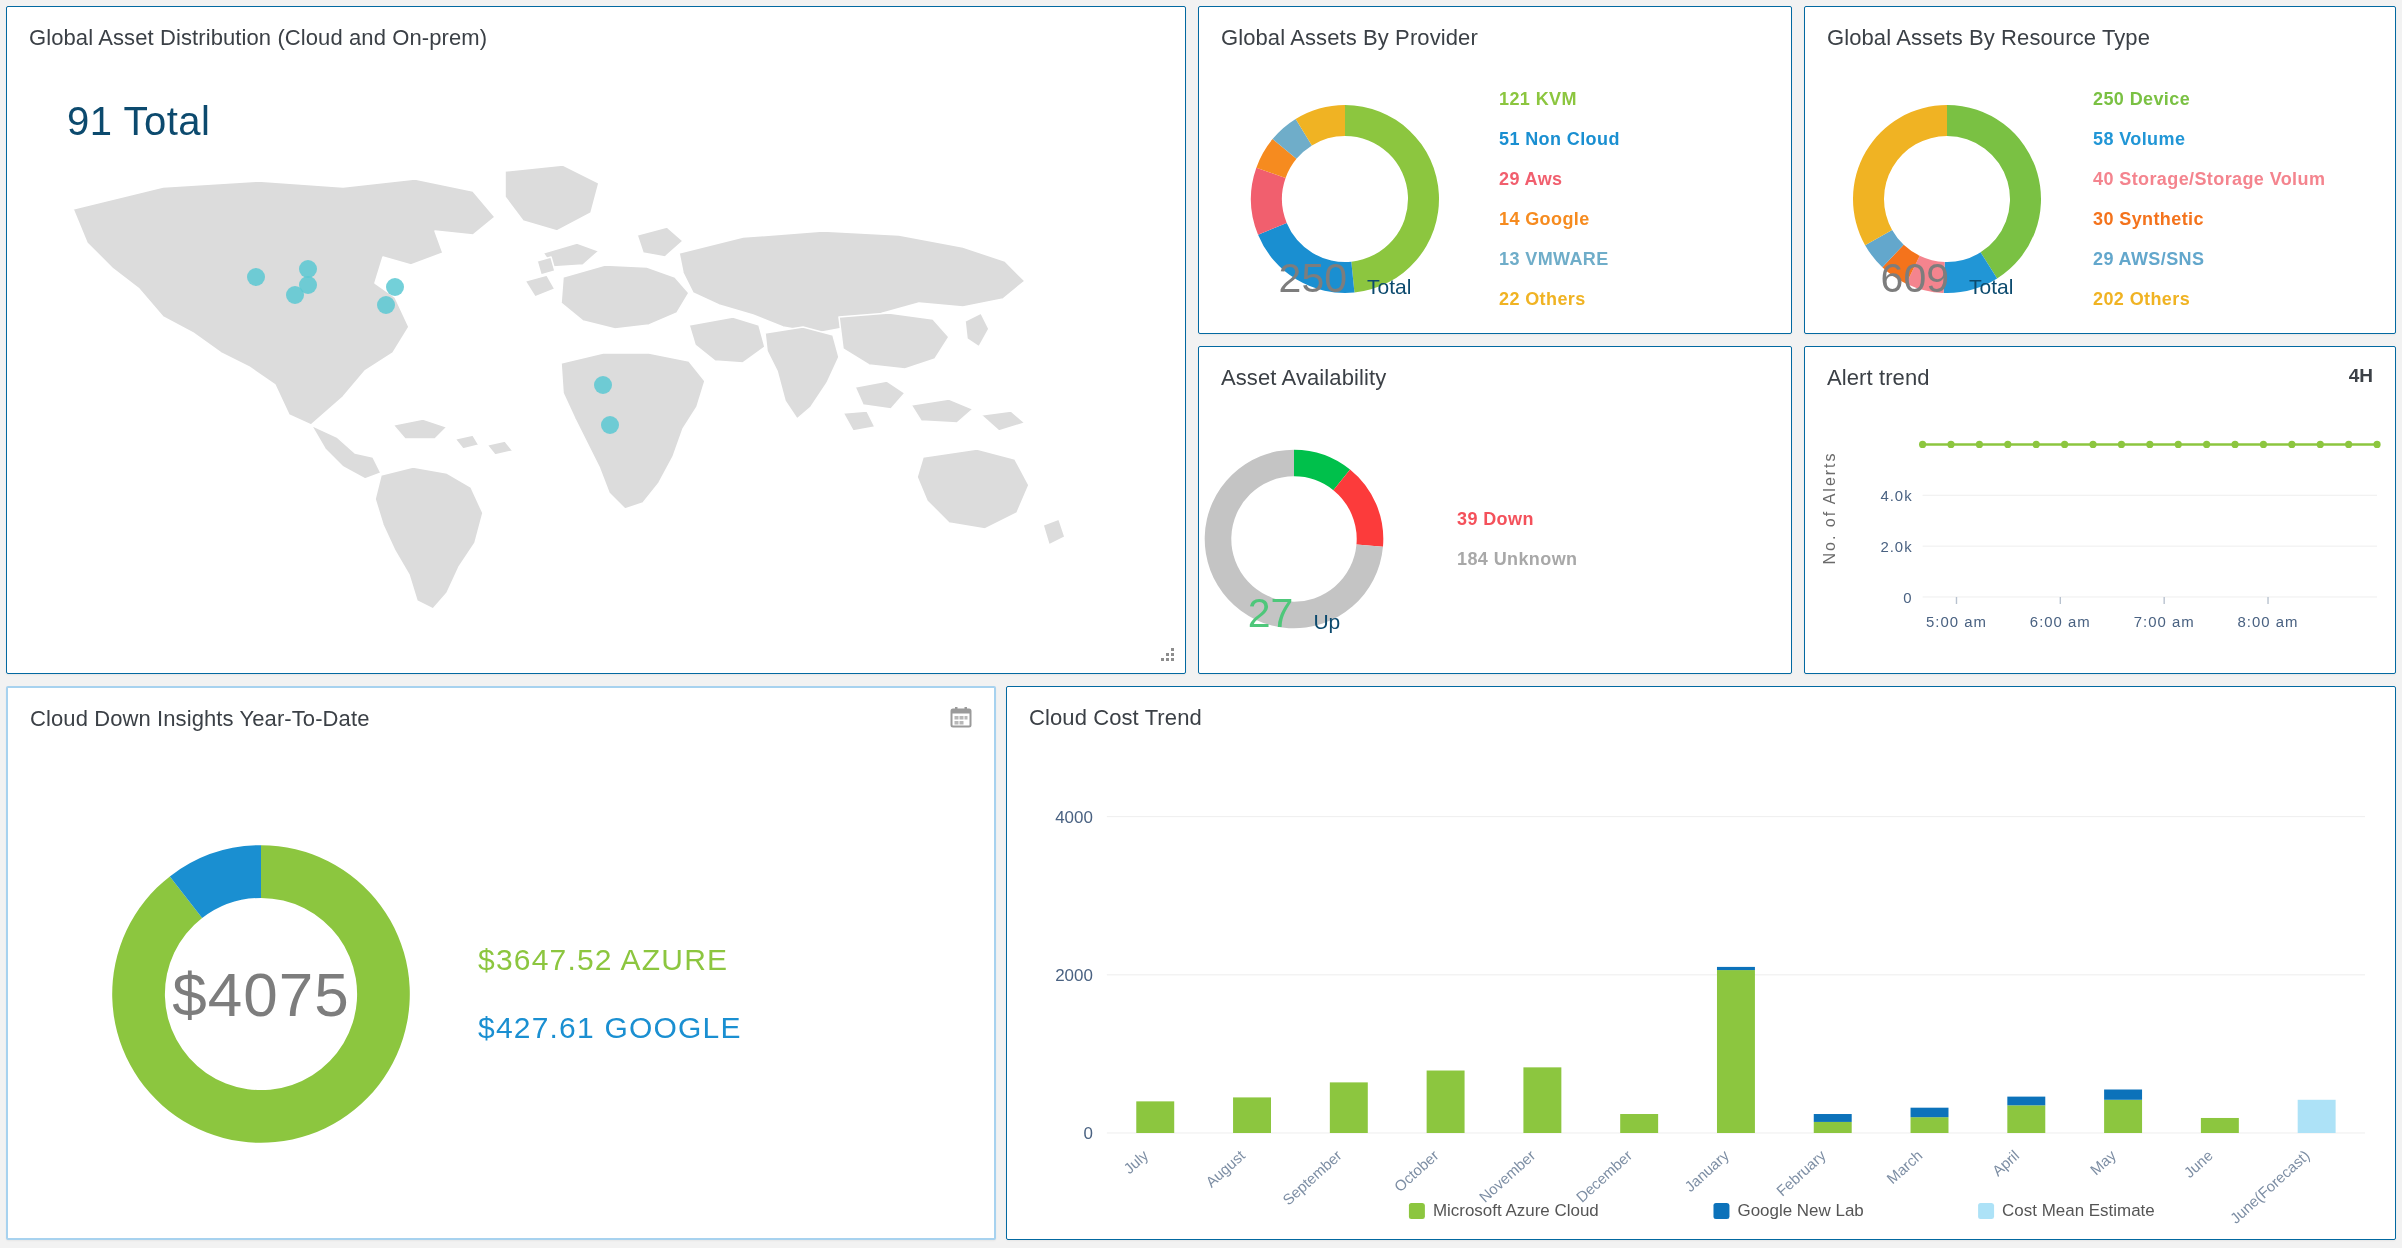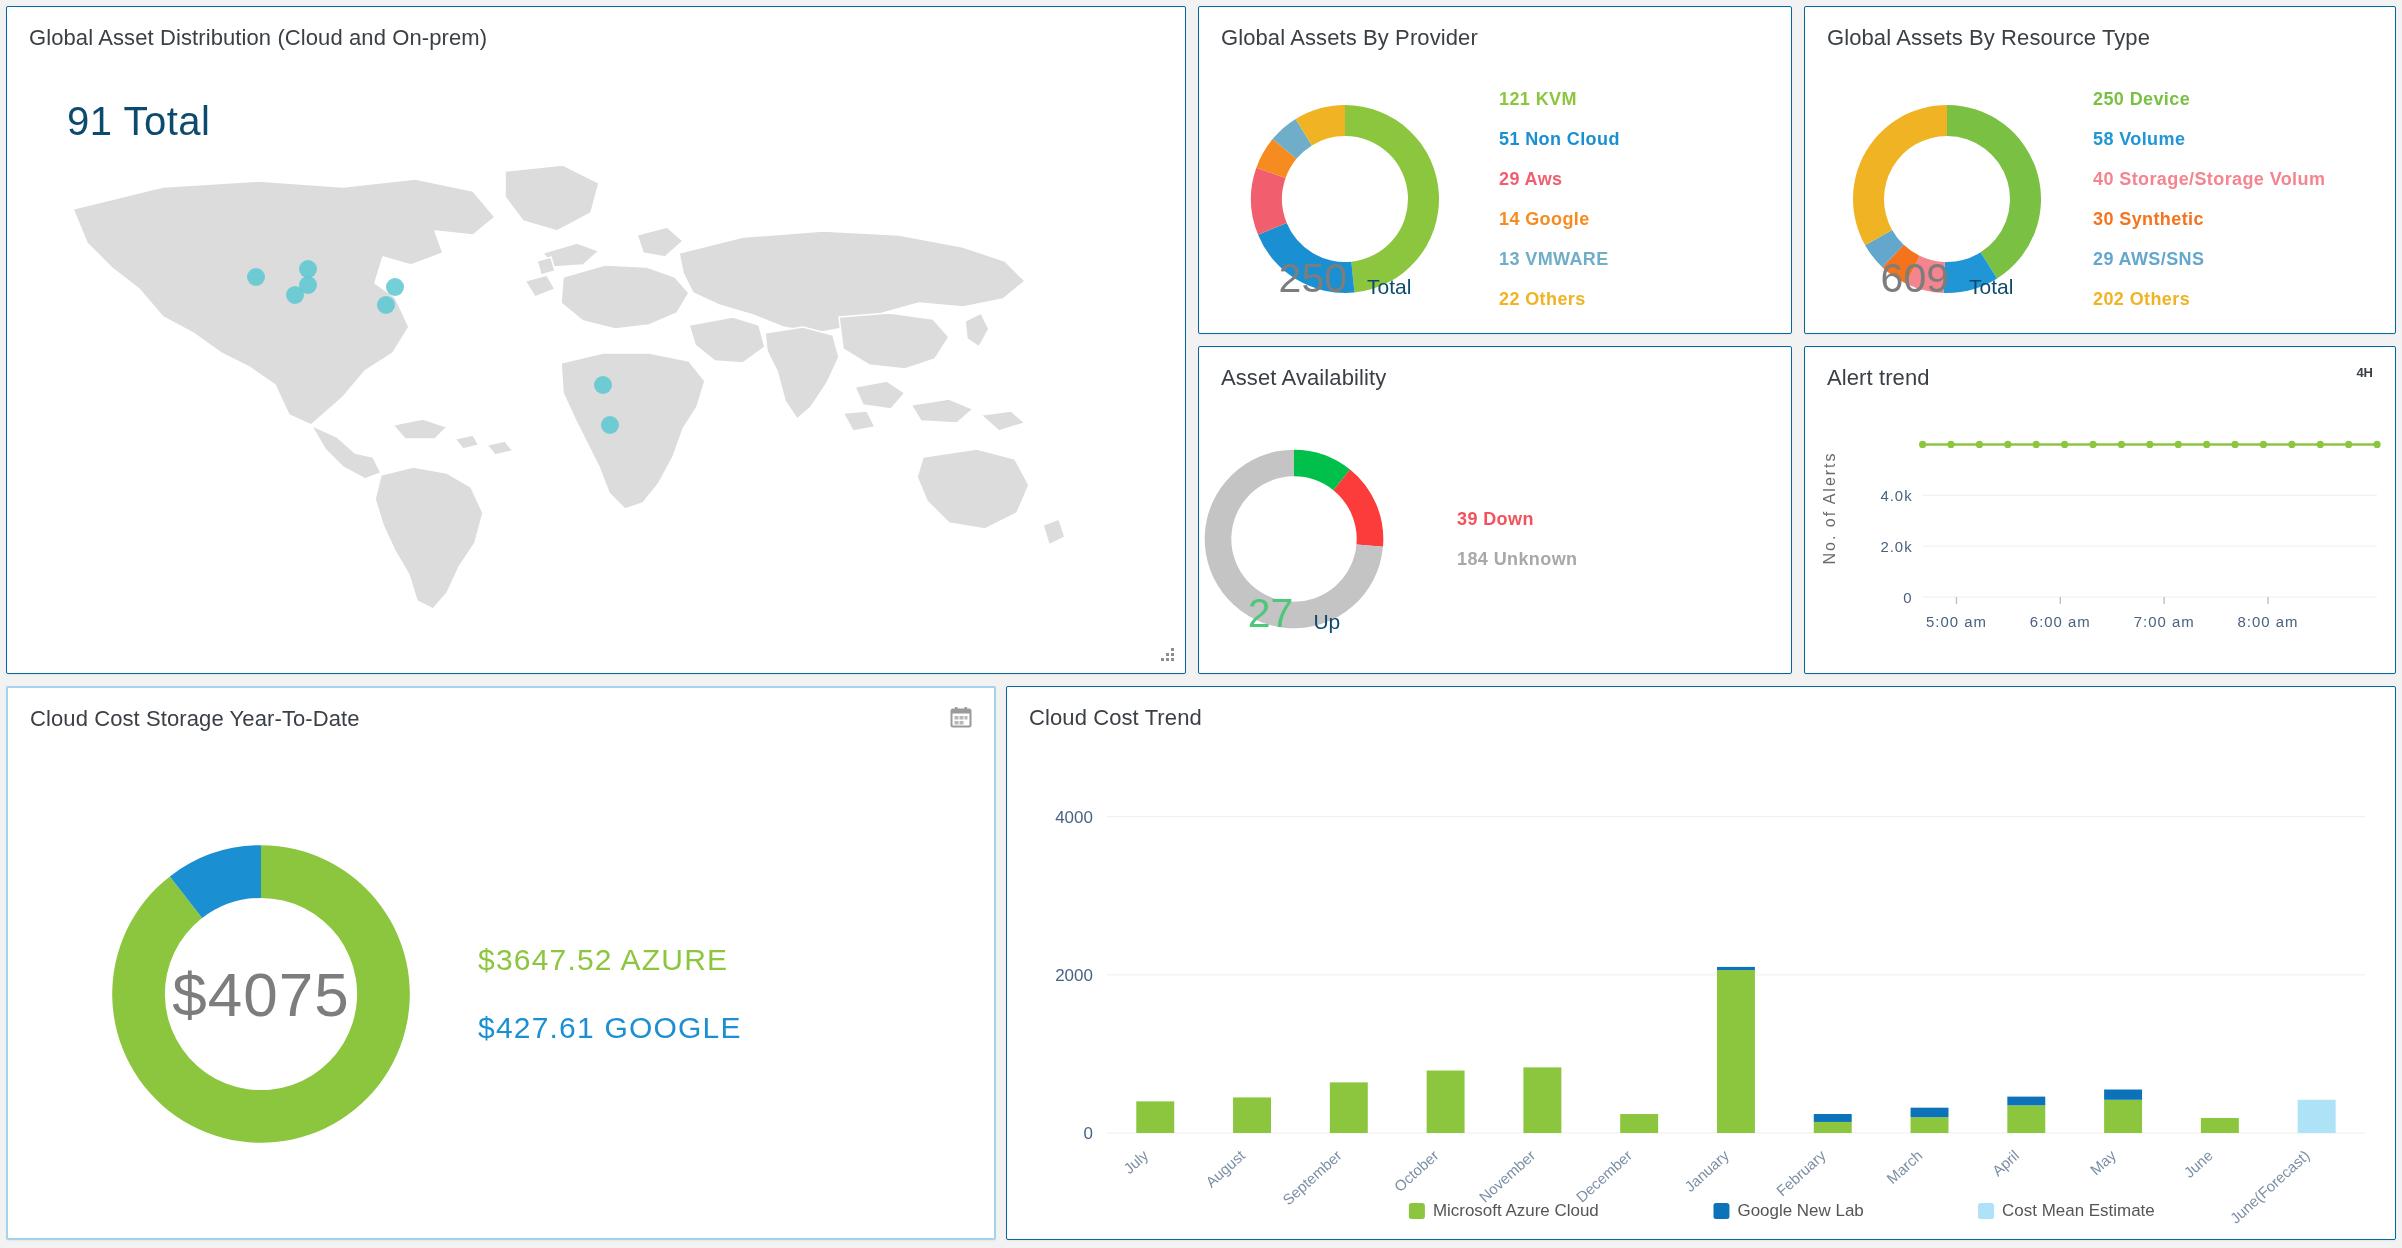--- a/index.html
+++ b/index.html
@@ -19,21 +19,21 @@
     overflow: hidden;
   }
   .panel-title {
     font-size: 22px;
     color: #3b4046;
     font-weight: 400;
     letter-spacing: .1px;
   }
   .hdr { position: absolute; top: 18px; left: 22px; right: 22px;
          display: flex; align-items: flex-start; justify-content: space-between; }
-  .hdr-right { font-size: 13px; color: #3b4046; font-weight: 700; }
+  .hdr-right { font-size: 19px; color: #3b4046; font-weight: 700; }
 
   
   #map-panel { left: 6px; top: 6px; width: 1180px; height: 668px; }
   #total-badge {
     position: absolute; left: 60px; top: 92px;
     font-size: 40px; color: #0c4a6e; font-weight: 400; letter-spacing: .5px;
   }
   #map-wrap { position: absolute; left: 36px; top: 150px; width: 1110px; height: 470px; }
   #map-wrap svg { width: 100%; height: 100%; display: block; }
   .marker { fill: #5bc8d2; opacity: .85; }
@@ -307,21 +307,21 @@
           <line x1="360.39506172839504" y1="196" x2="360.39506172839504" y2="203" stroke="#b8c2cf" stroke-width="1.4"></line>
           <text x="360.39506172839504" y="226" text-anchor="middle" class="axis-text">7:00 am</text>
           <line x1="464.5925925925926" y1="196" x2="464.5925925925926" y2="203" stroke="#b8c2cf" stroke-width="1.4"></line>
           <text x="464.5925925925926" y="226" text-anchor="middle" class="axis-text">8:00 am</text>
         </svg>
     </div>
   </div>
 
   <div class="panel" id="cost-panel">
     <div class="hdr">
-      <div class="panel-title">Cloud Cost Storage Year-To-Date</div>
+      <div class="panel-title">Cloud Down Insights Year-To-Date</div>
       <svg id="calendar-icon" width="22" height="22" viewBox="0 0 22 22">
         <rect x="1.5" y="3.5" width="19" height="17" rx="1.5" fill="none" stroke="#9a9a9a" stroke-width="2"></rect>
         <rect x="1.5" y="3.5" width="19" height="4" fill="#9a9a9a"></rect>
         <rect x="5" y="1" width="2.5" height="4" fill="#9a9a9a"></rect>
         <rect x="14.5" y="1" width="2.5" height="4" fill="#9a9a9a"></rect>
         <rect x="4.5" y="10" width="4" height="3.5" fill="#b8b8b8"></rect>
         <rect x="9.5" y="10" width="4" height="3.5" fill="#b8b8b8"></rect>
         <rect x="14.5" y="10" width="3" height="3.5" fill="#b8b8b8"></rect>
         <rect x="4.5" y="15" width="4" height="3.5" fill="#b8b8b8"></rect>
         <rect x="9.5" y="15" width="4" height="3.5" fill="#b8b8b8"></rect>

